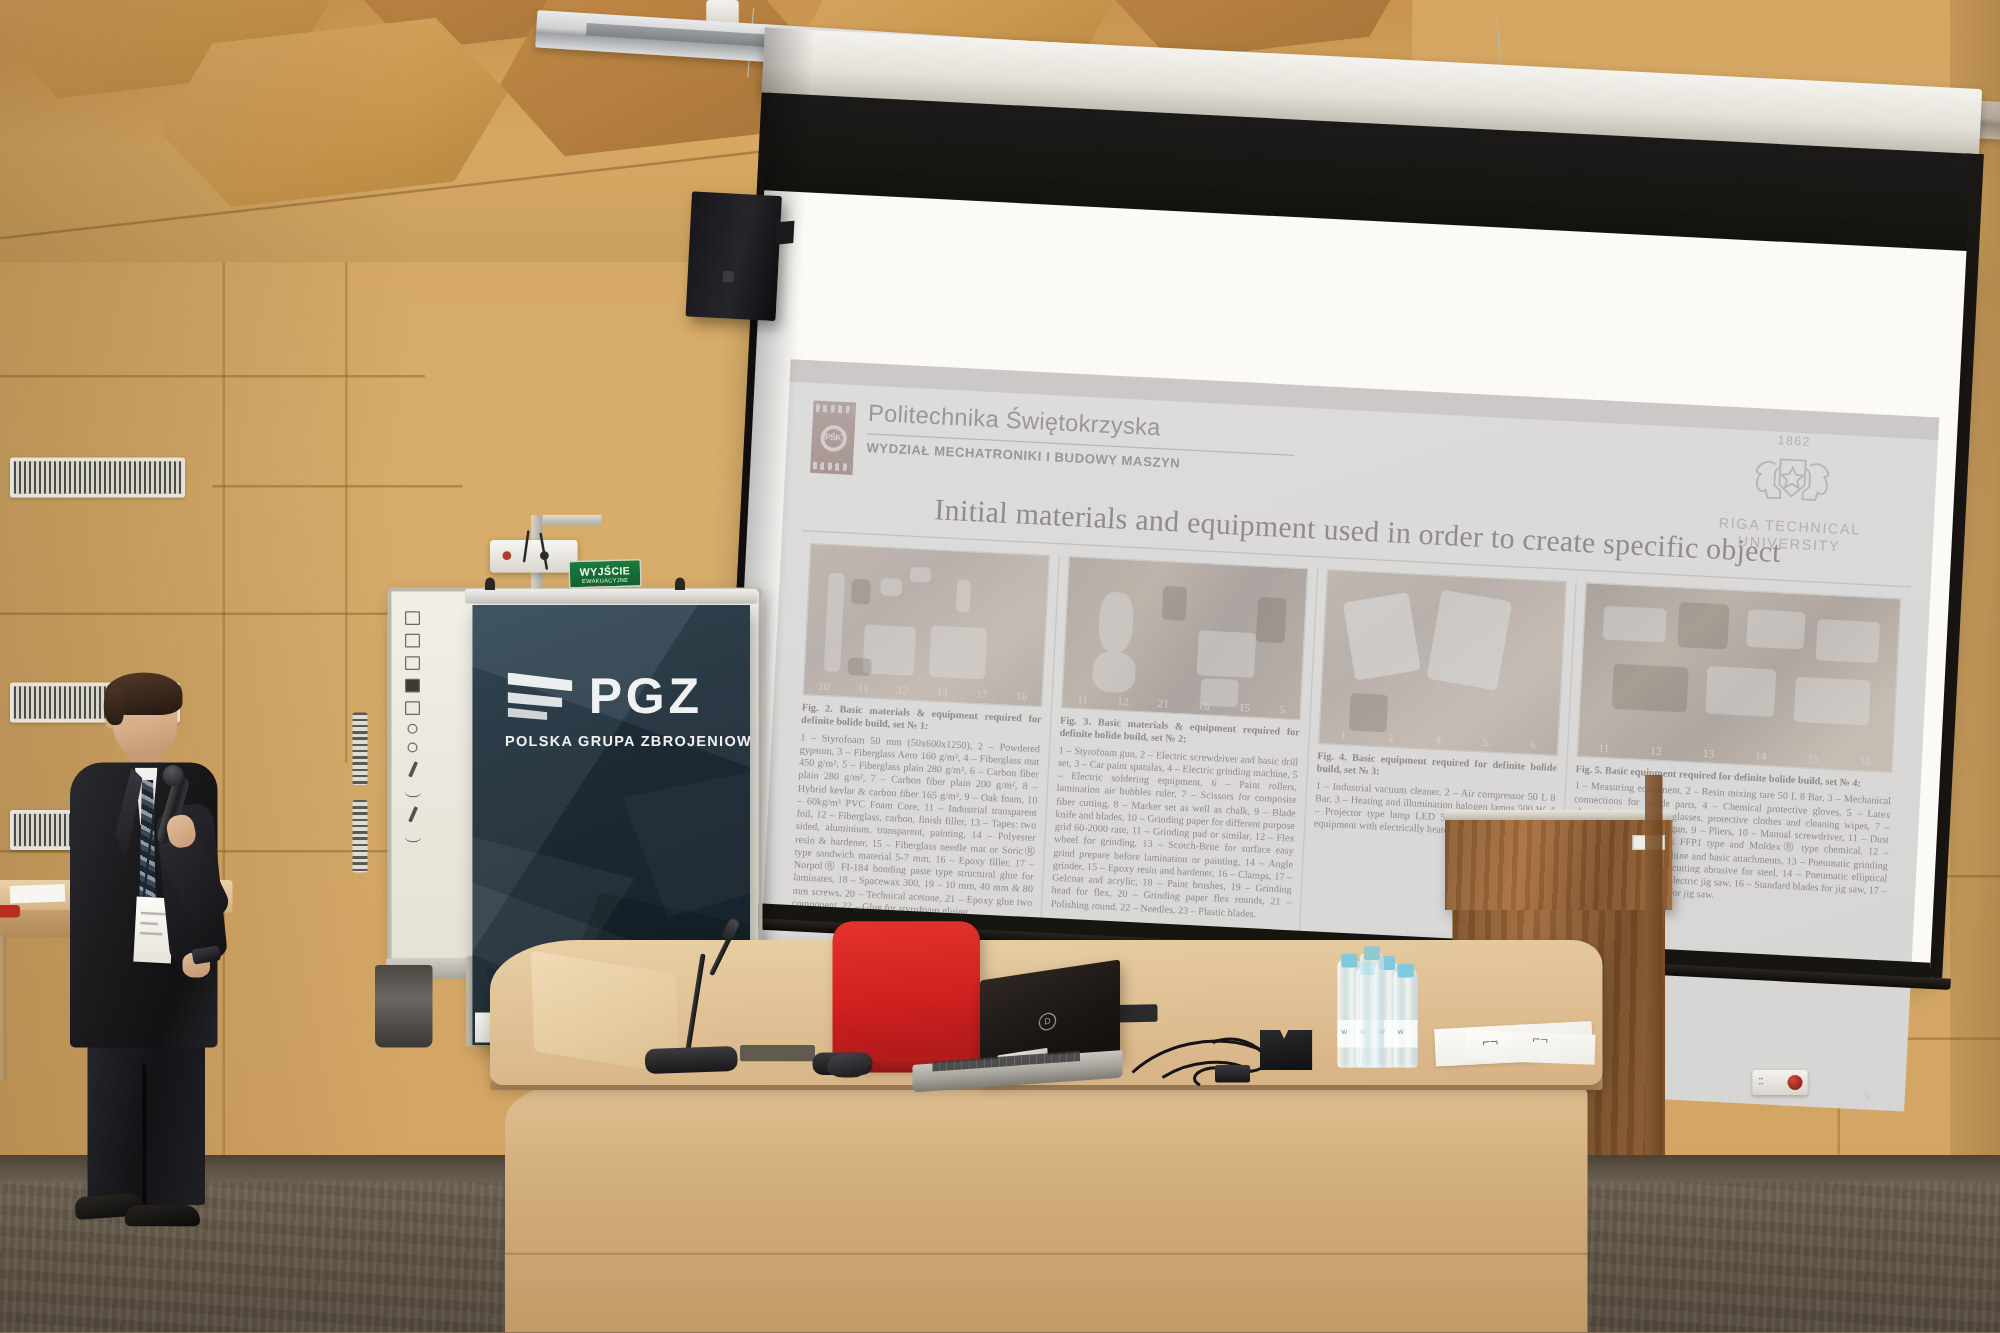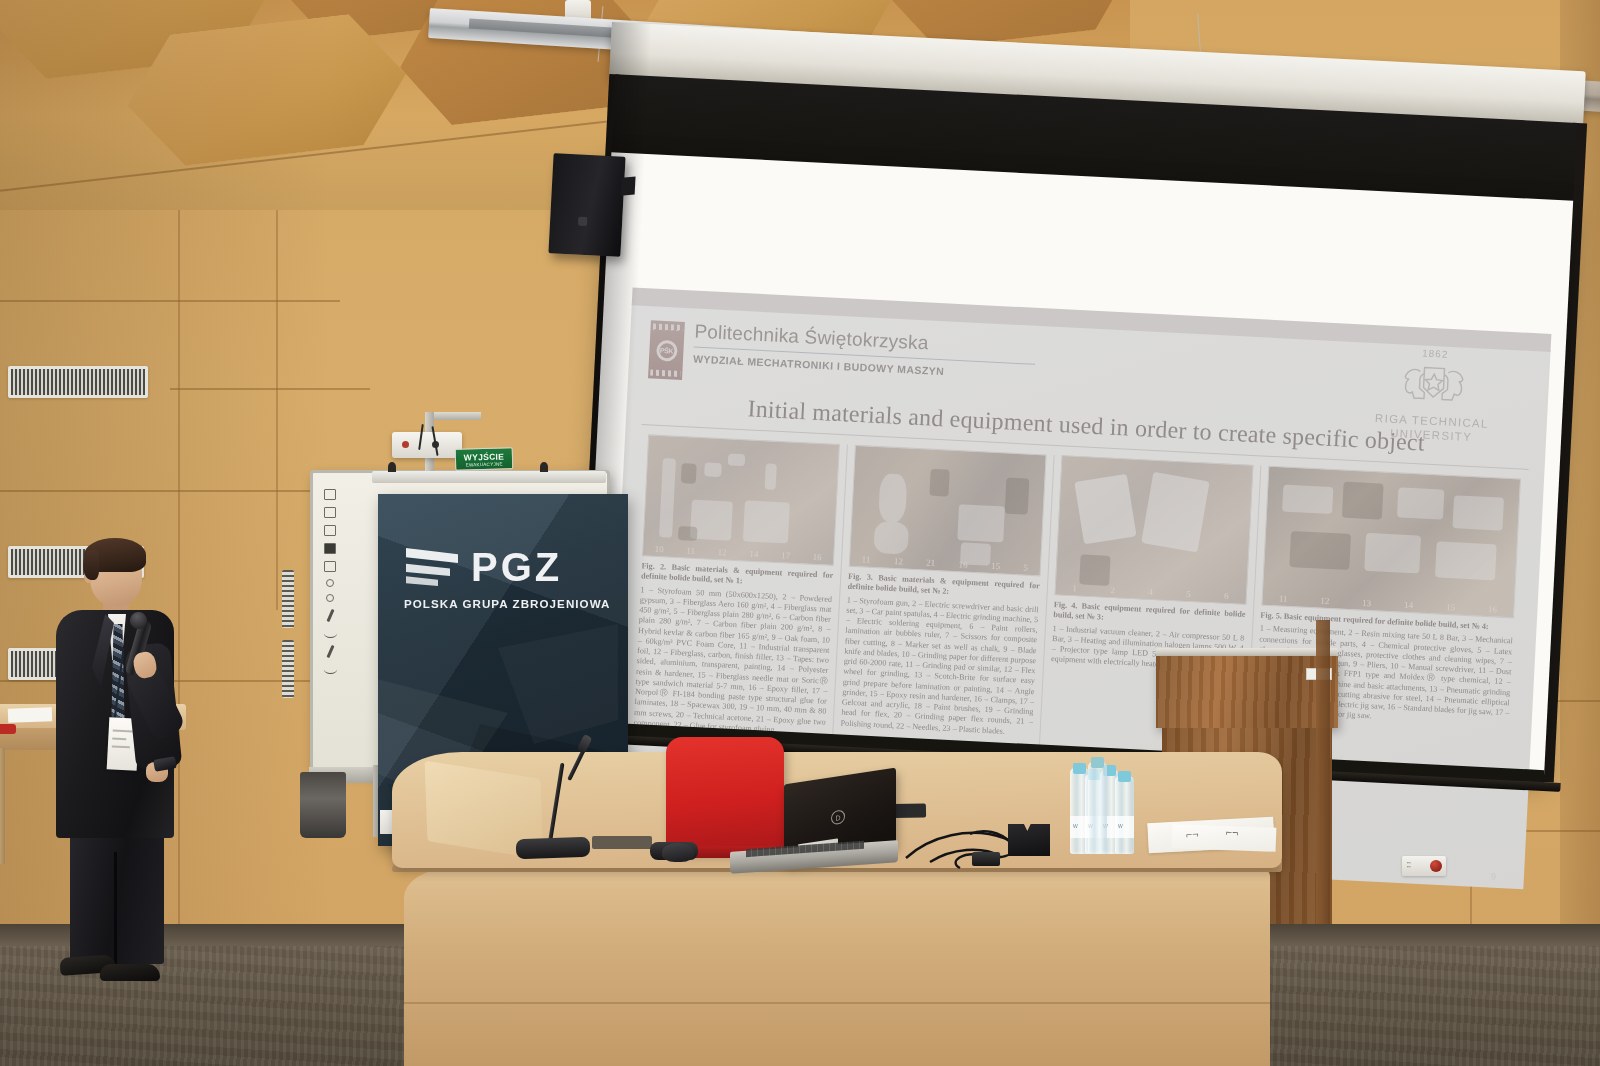--- a/index.html
+++ b/index.html
@@ -296,21 +296,21 @@
     background: linear-gradient(90deg,#c6c4bb,#9e9c94);
   }
   .bin {
     position:absolute; left:300px; top:772px; width:46px; height:66px;
     background: linear-gradient(180deg,#4a4743 0%, #6b6763 40%, #3a3835 100%);
     border-radius: 3px 3px 6px 6px;
   }
 
   
   .banner {
-    position:absolute; left:378px; top:494px; width:250px; height:352px;
+    position:absolute; left:378px; top:484px; width:222px; height:352px;
     background:
       linear-gradient(123deg, rgba(255,255,255,.045) 0 40%, rgba(0,0,0,.12) 40% 100%),
       linear-gradient(200deg, rgba(255,255,255,.05) 0 30%, rgba(0,0,0,.10) 30% 70%, rgba(255,255,255,.04) 70%),
       linear-gradient(160deg,#2b4251 0%, #22333f 45%, #1b2a34 100%);
     box-shadow: 3px 6px 14px rgba(0,0,0,.3);
     overflow:hidden;
   }
   .facet { position:absolute; }
   .banner-rail {
     position:absolute; left:372px; top:471px; width:234px; height:12px;

